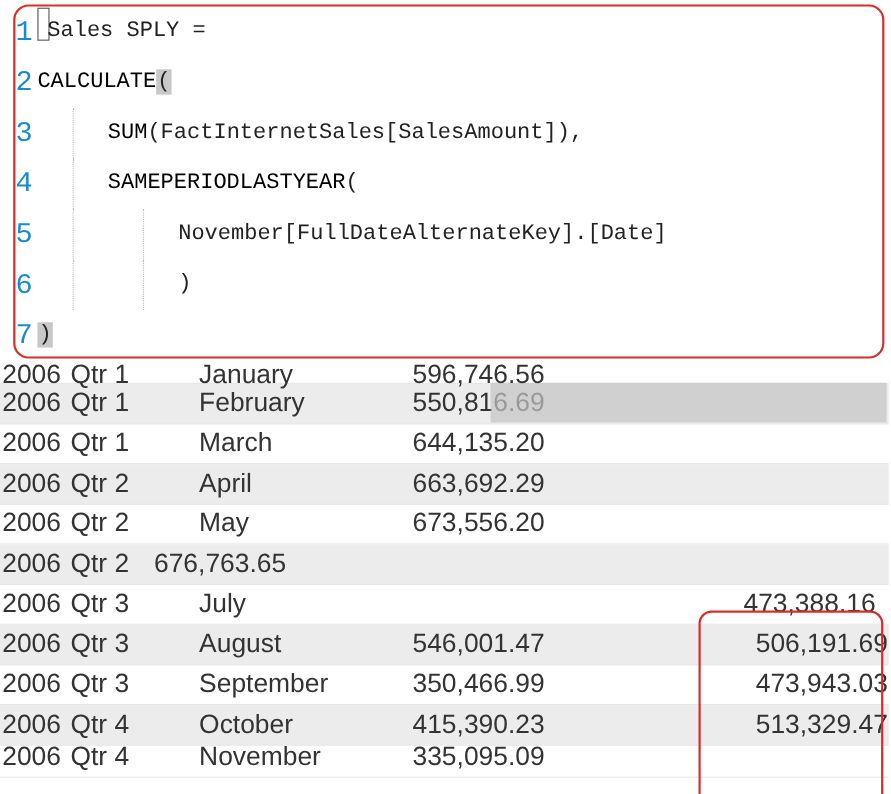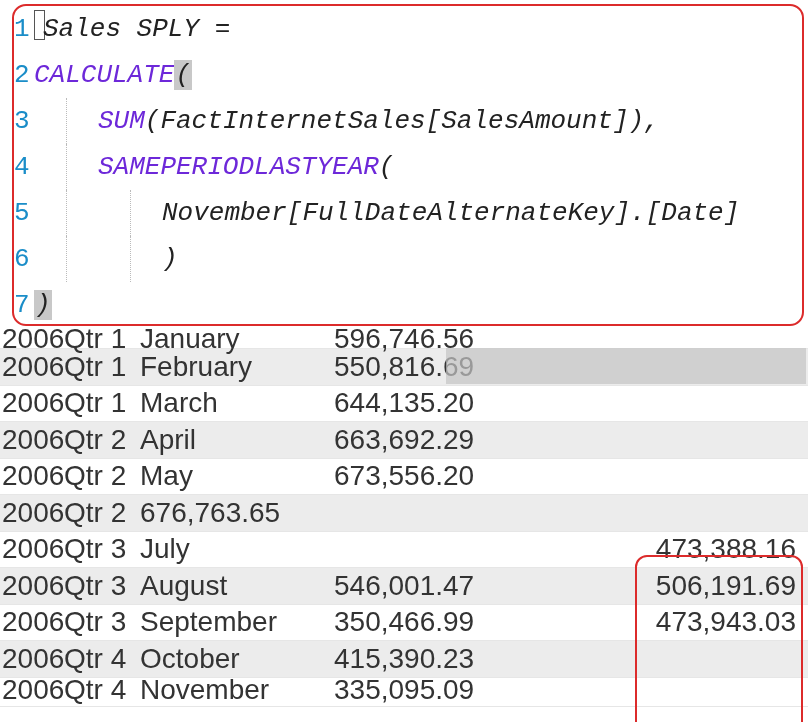--- a/index.html
+++ b/index.html
@@ -37,28 +37,27 @@
     font-family:Consolas,"Courier New",monospace;
     font-size:26px;
     color:#1a8dc8;
     line-height:46px;
     user-select:none;
   }
   .codecell{
     flex:1;
     position:relative;
     font-family:Consolas,"Courier New",monospace;
-    font-size:26px;
+    font-size:20px;
     color:#222;
     line-height:46px;
     white-space:pre;
     padding-left:6px;
-    font-style:italic;
-  }
-  .fn{color:#6d28d9;}       
+  }
+  .fn{color:#000000;}       
   .paren-hl{
     background:#c8c8c8;
     padding:0 1px;
   }
   .cursor-box{
     display:inline-block;
     width:11px;
     height:30px;
     border:1px solid #555;
     vertical-align:-4px;
@@ -72,35 +71,35 @@
     border-left:1px dotted #bbb;
     position:absolute;
     top:0;
   }
   
   .table-wrap{
     position:absolute;
     left:0;
     top:330px;
     width:808px;
-    font-size:28px;
+    font-size:24px;
     color:#333;
   }
   .row{
     display:flex;
     height:35.5px;
     align-items:center;
     border-bottom:1px solid #e6e6e6;
   }
   .row:nth-child(odd){background:#ffffff;}
   .row:nth-child(even){background:#ececec;}
   
   .c-year {width:62px;padding-left:2px;}
   .c-qtr  {width:72px;}
-  .c-month{width:190px;padding-left:4px;}
+  .c-month{width:190px;padding-left:4px;margin-left:41px;}
   .c-amt  {width:312px;padding-left:4px;}
   .c-sply {flex:1;padding-right:12px;text-align:right;}
   .row .cell{
     white-space:nowrap;
     overflow:hidden;
   }
   
   .row.cut-top{height:18px;align-items:flex-end;}
   .row.cut-top .cell{transform:translateY(7px);} 
   .row.cut-bot{height:28px;align-items:flex-start;}
@@ -225,20 +224,21 @@
       <div class="cell c-qtr">Qtr 3</div>
       <div class="cell c-month">September</div>
       <div class="cell c-amt">350,466.99</div>
       <div class="cell c-sply">473,943.03</div>
     </div>
     <div class="row">
       <div class="cell c-year">2006</div>
       <div class="cell c-qtr">Qtr 4</div>
       <div class="cell c-month">October</div>
       <div class="cell c-amt">415,390.23</div>
+      <div class="cell c-sply">513,329.47</div>
     </div>
     <div class="row cut-bot">
       <div class="cell c-year">2006</div>
       <div class="cell c-qtr">Qtr 4</div>
       <div class="cell c-month">November</div>
       <div class="cell c-amt">335,095.09</div>
     </div>
   </div>
 
 </body></html>

